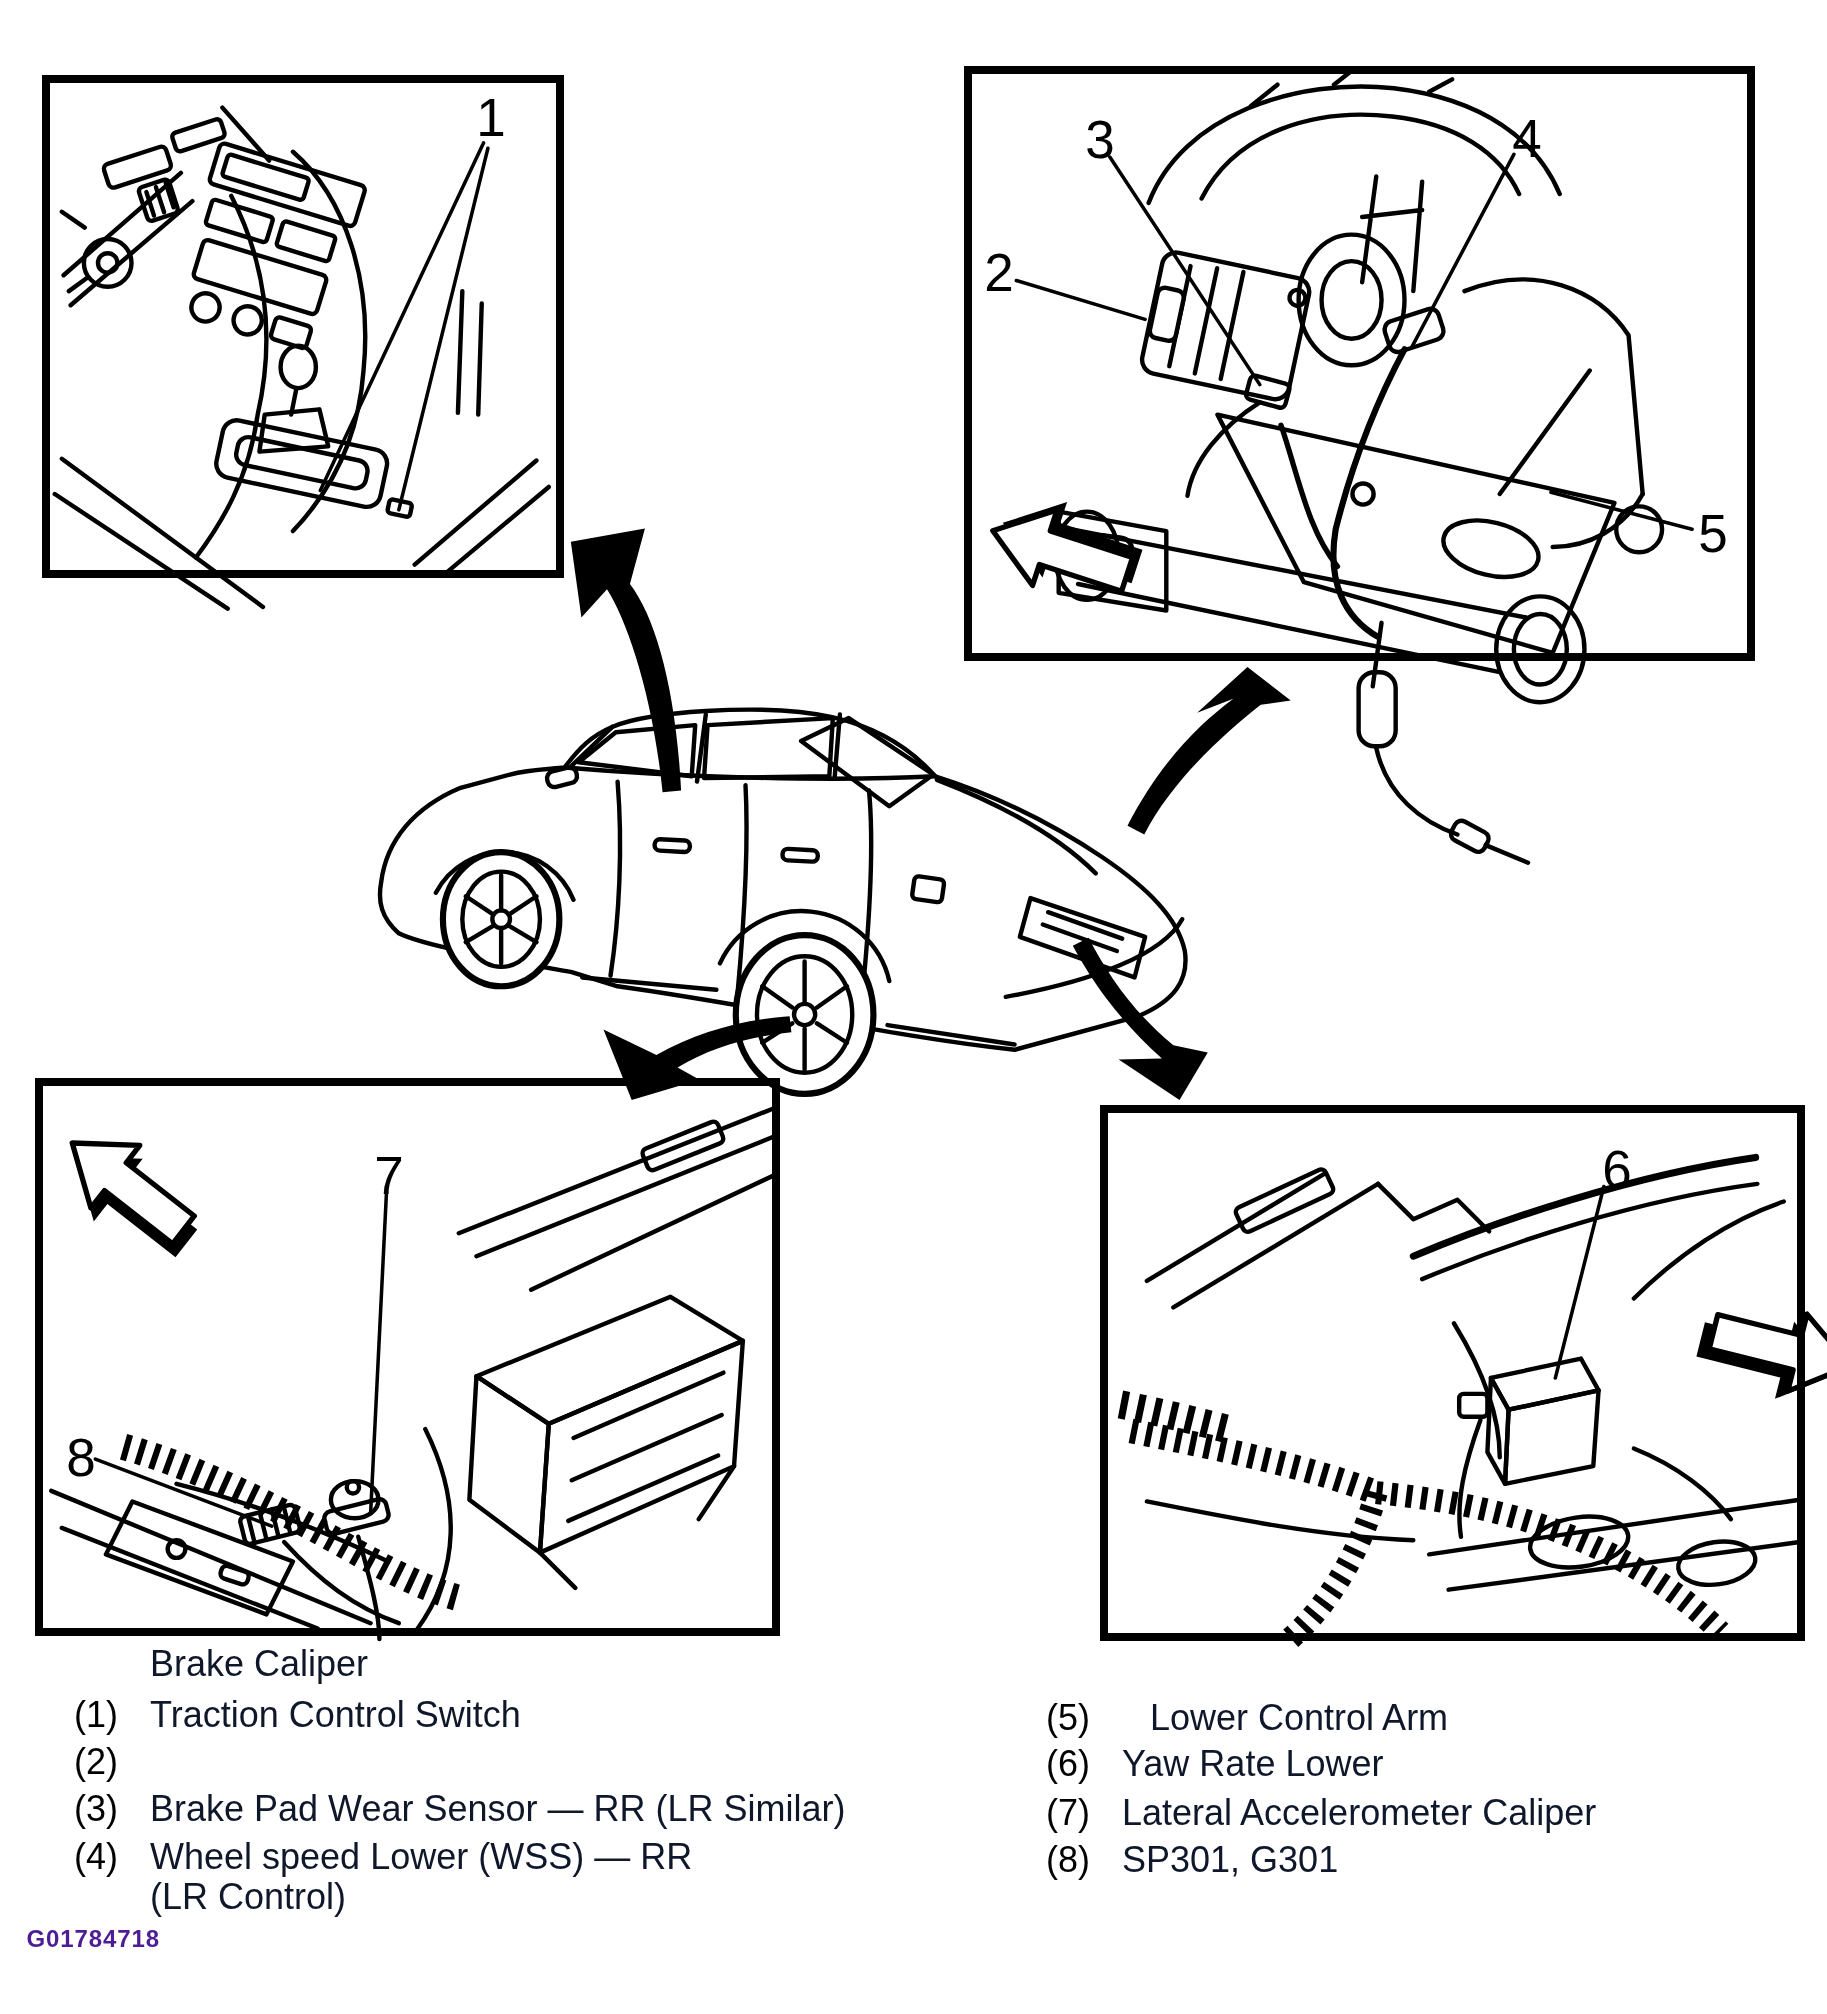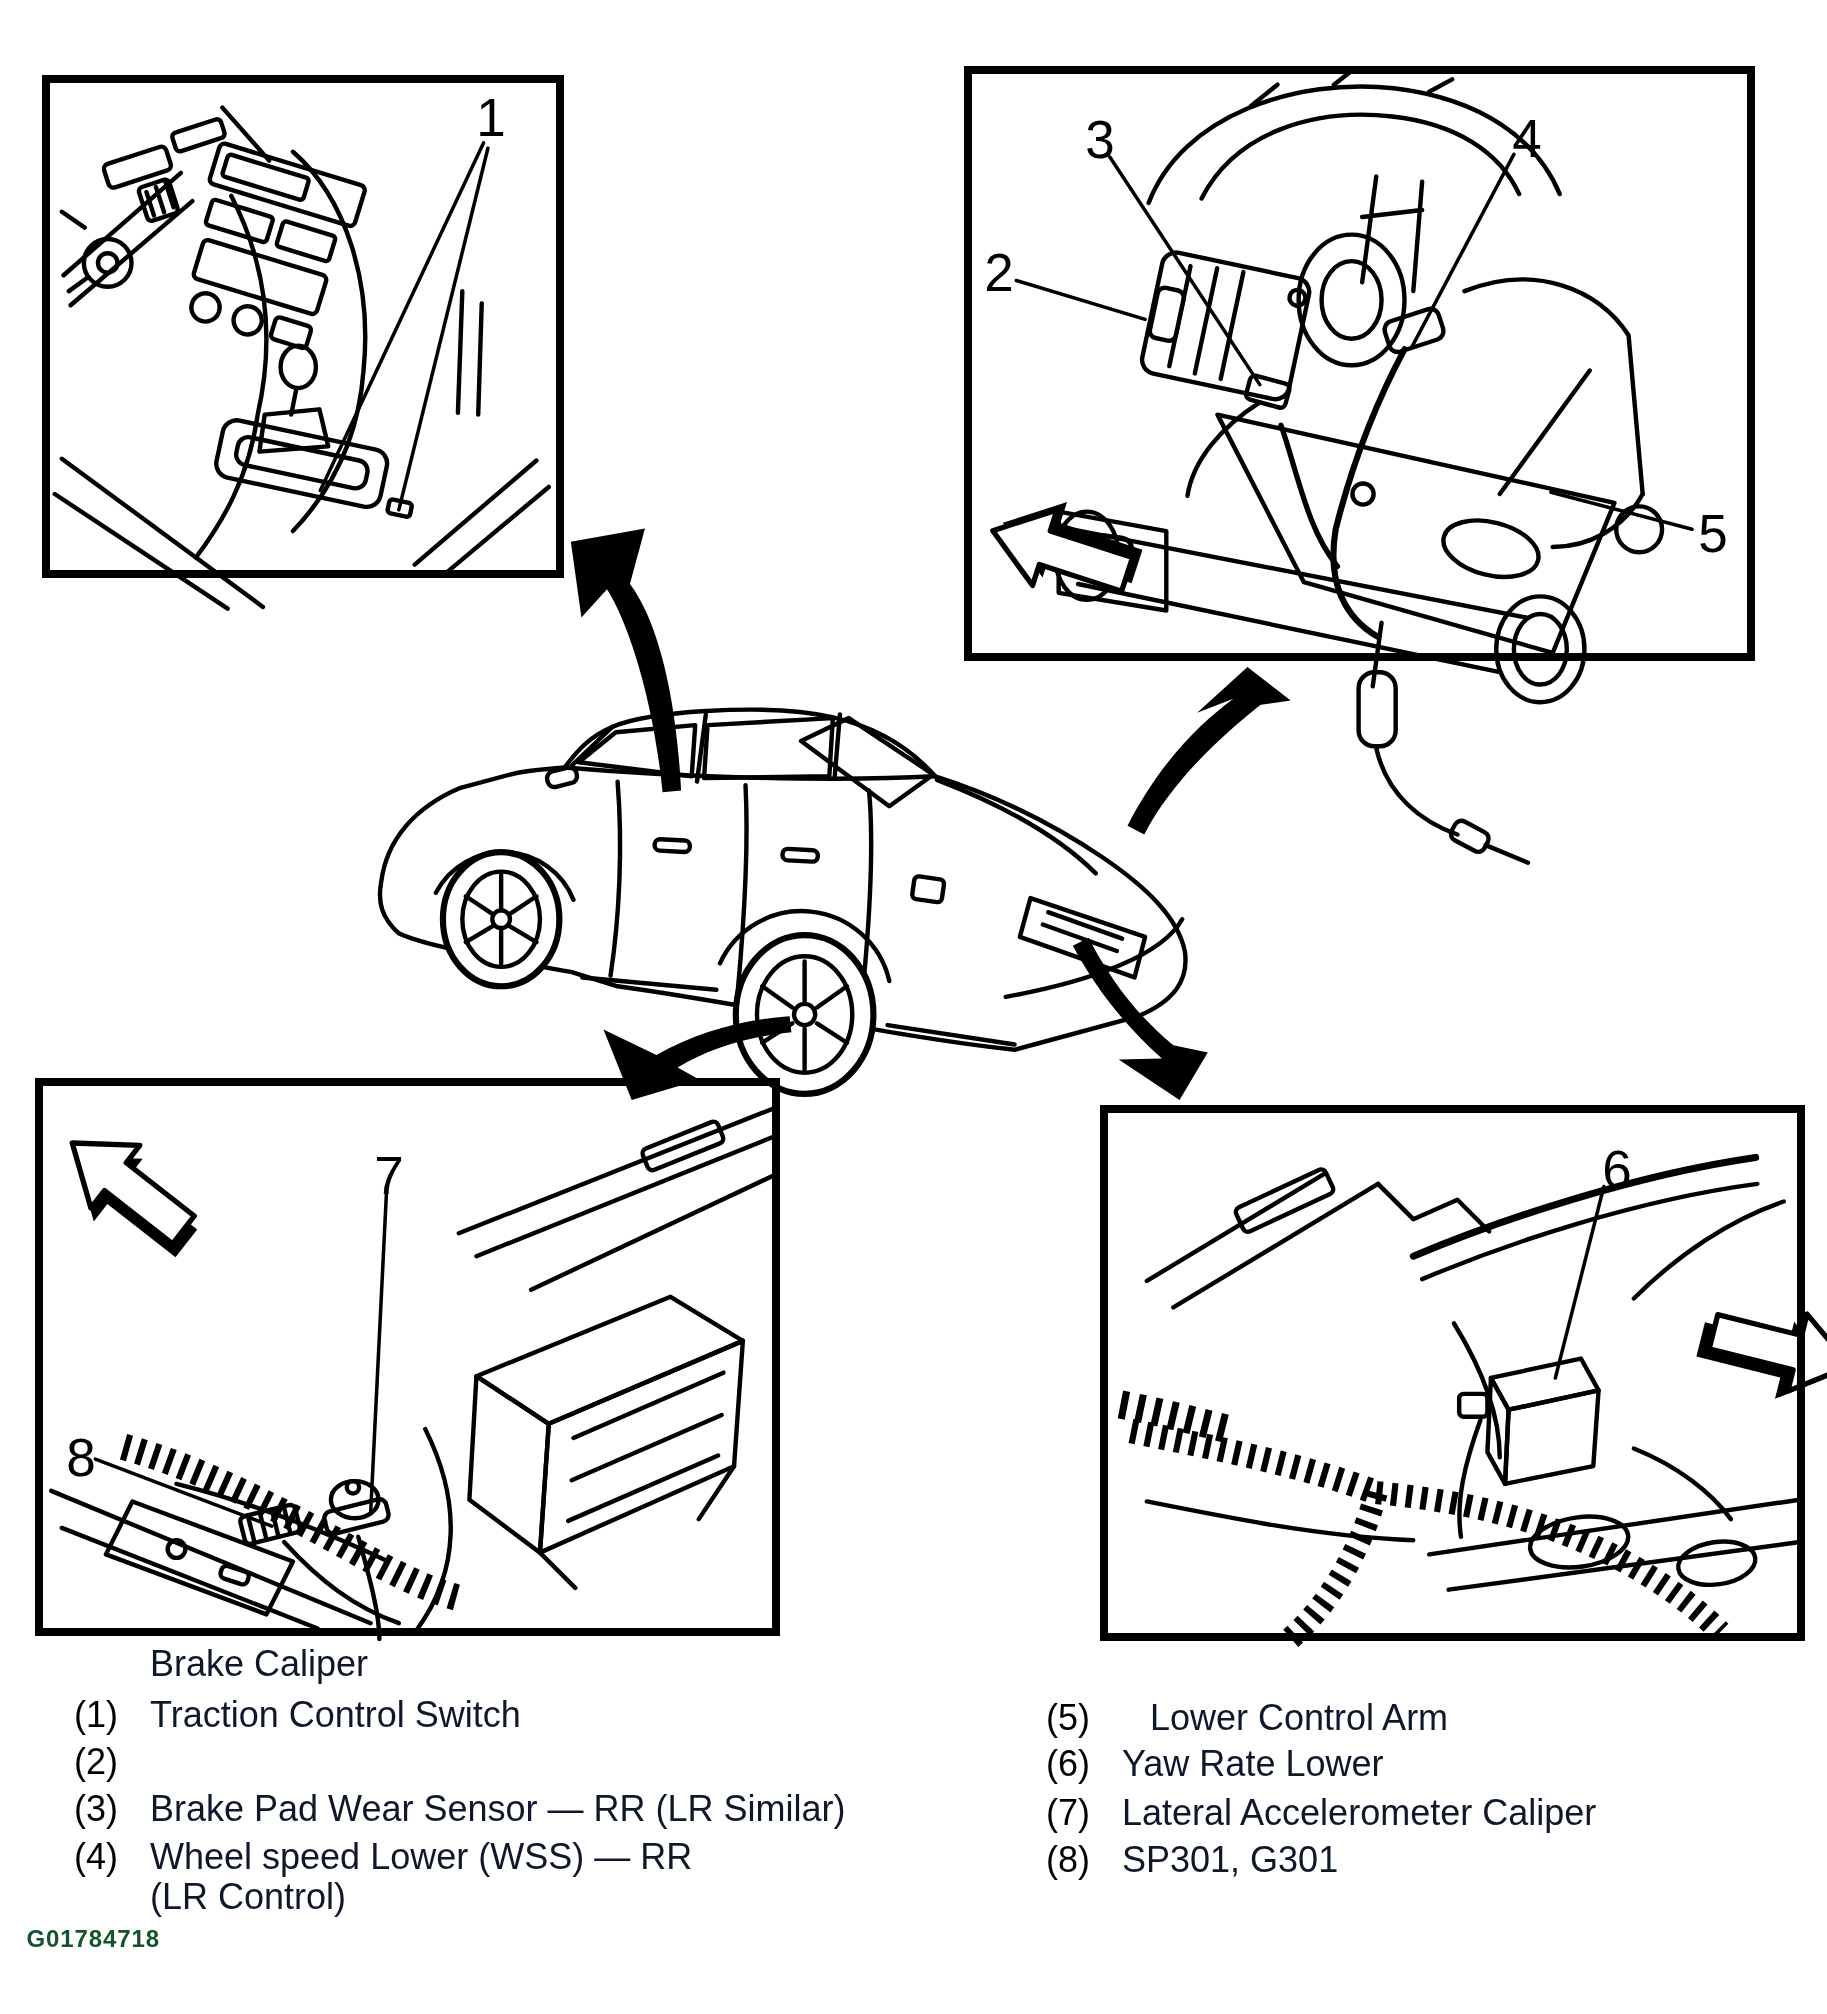--- a/index.html
+++ b/index.html
@@ -17,21 +17,21 @@
     transform:translate(-50%,-50%);letter-spacing:0;line-height:1;
   }
   .legend-row{position:absolute;white-space:nowrap;}
   .legend-num{
     position:absolute;font-size:36px;color:#000;transform:translateY(-50%);
   }
   .legend-text{
     position:absolute;font-size:36px;color:#0f172a;transform:translateY(-50%);
   }
   .figid{
-    position:absolute;font-size:24px;font-weight:700;color:#14532d;letter-spacing:0.9px;
+    position:absolute;font-size:24px;font-weight:700;color:#4c1d95;letter-spacing:0.9px;
   }
 </style>
 </head>
 <body>
 
 <svg width="1828" height="2014" viewBox="0 0 2072 2283" fill="none" stroke="#000" stroke-width="5" stroke-linecap="round" stroke-linejoin="round">
 
   <g>
 
     <path d="M432,1000 C438,952 470,915 522,893 L578,878 C600,872 622,872 640,870

